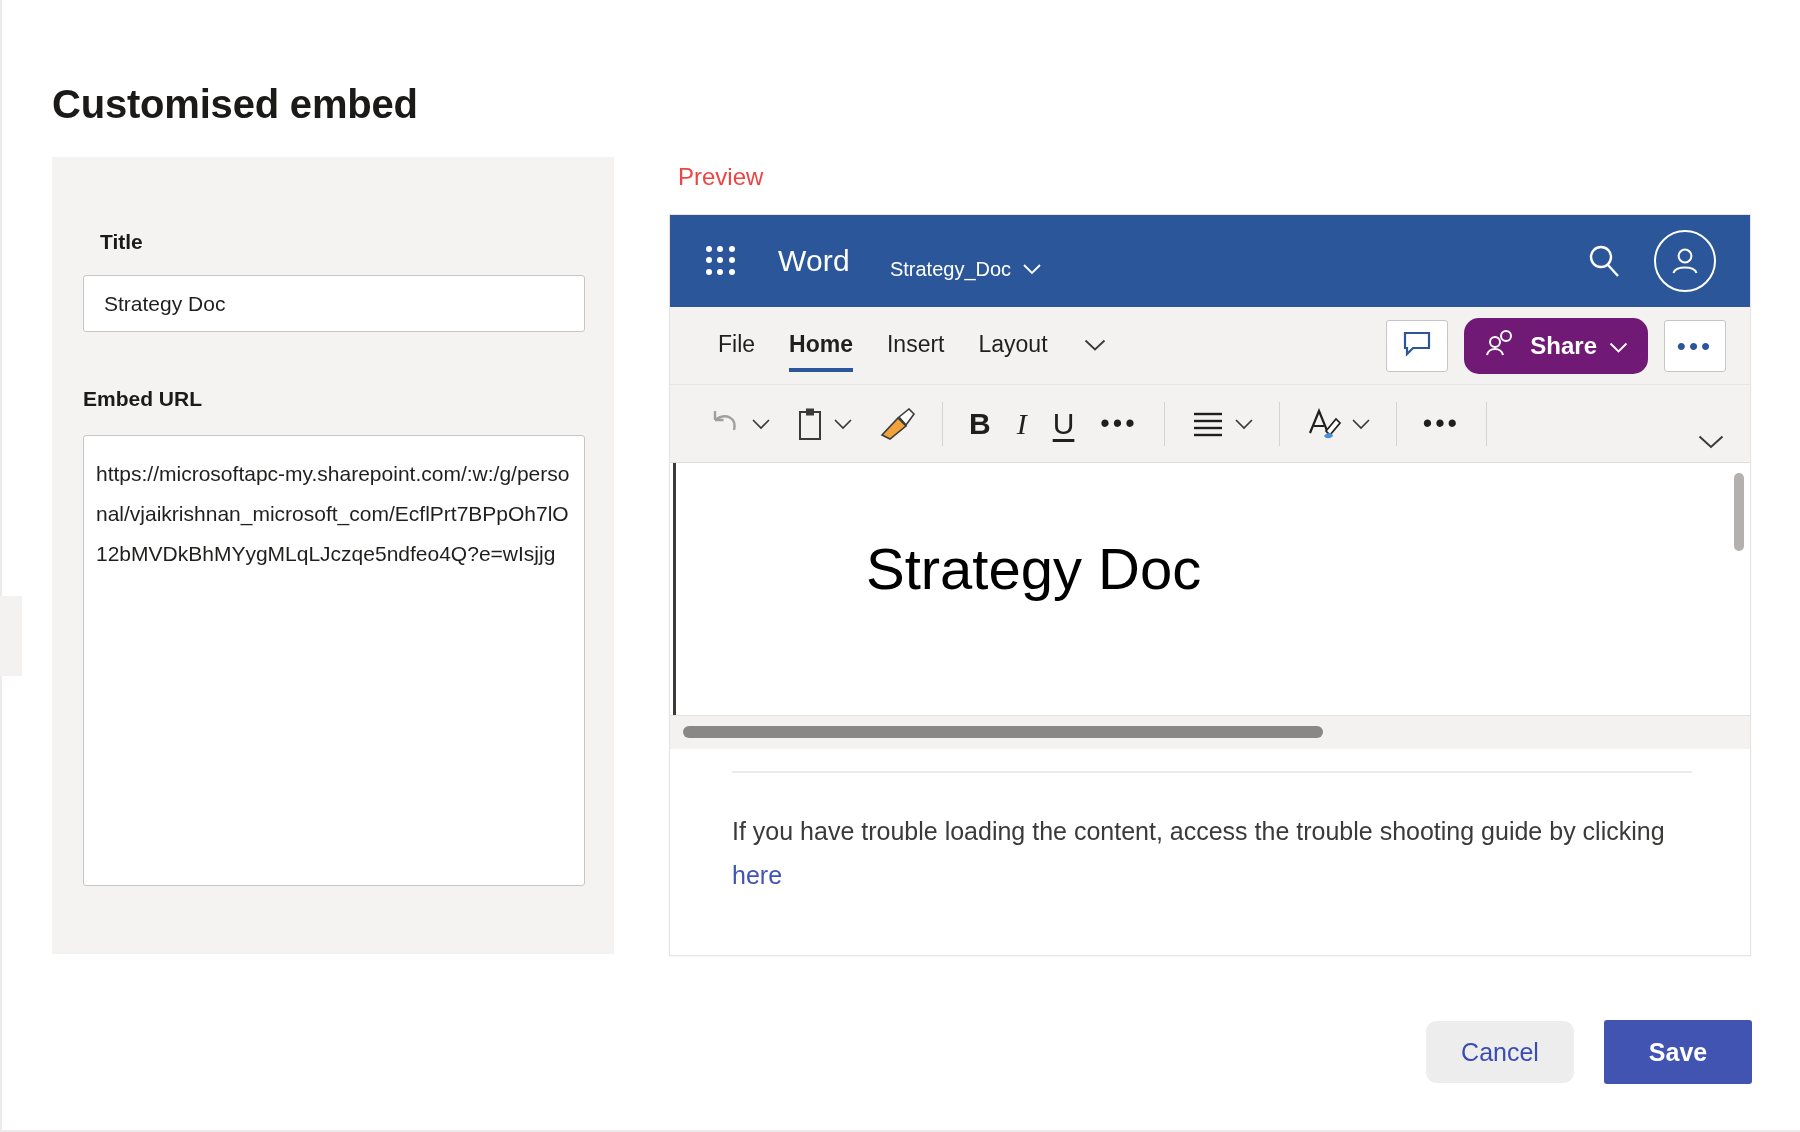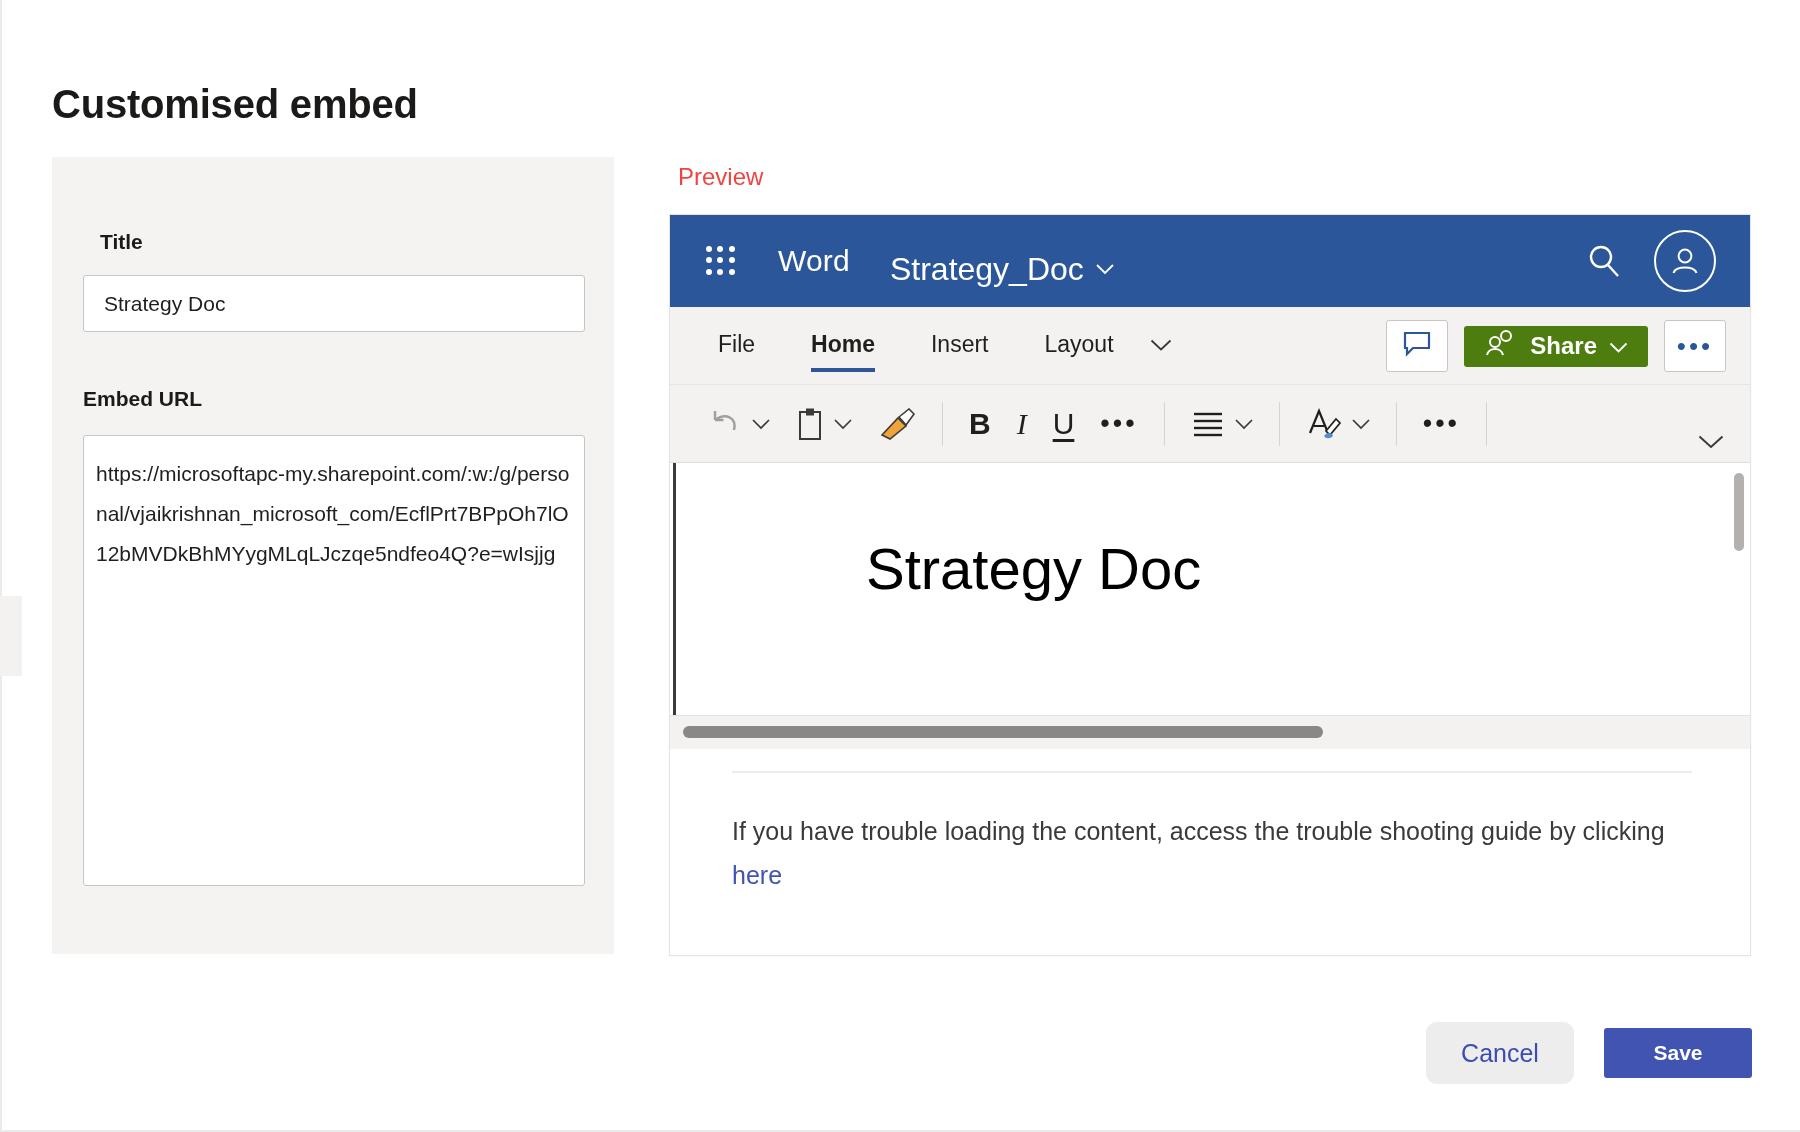--- a/index.html
+++ b/index.html
@@ -93,63 +93,63 @@
     display:grid; grid-template-columns:repeat(3,1fr); grid-template-rows:repeat(3,1fr);
     gap:4px;
   }
   .waffle i { background:#ffffff; border-radius:50%; width:6px; height:6px; }
   .word-brand {
     margin-left:42px;
     font-size:30px; font-weight:400; color:#ffffff; letter-spacing:0.2px;
   }
   .doc-name-wrap {
     margin-left:40px; display:flex; align-items:center; gap:12px;
-    font-size:32px; color:#ffffff;margin-top:17px;
+    font-size:20px; color:#ffffff;margin-top:17px;
   }
   .chev-white { font-size:17px; color:#ffffff; line-height:1; }
   .tb-right { position:absolute; right:34px; top:0; height:92px; display:flex; align-items:center; gap:30px; }
   .search-glyph svg { display:block; }
   .avatar-circle {
     width:62px; height:62px; border-radius:50%;
     border:2px solid #ffffff;
     display:flex; align-items:center; justify-content:center;
   }
 
   
   .ribbon-tabs {
     position:relative;
     height:78px;
     background:#f3f2f1;
     display:flex; align-items:center;
     border-bottom:1px solid #e8e6e4;
   }
   .rtab {
     font-size:23px; color:#201f1e;
-    margin-left:56px;
+    margin-left:34px;
     position:relative;
     padding-bottom:2px;
     cursor:default;
   }
   .rtab.first { margin-left:48px; }
   .rtab.active { font-weight:700; }
   .rtab.active::after {
     content:""; position:absolute; left:0; right:0; bottom:-12px;
     height:4px; background:#2b579a;
   }
   .rtab-chev { margin-left:36px; font-size:20px; color:#3b3a39; }
 
   .ribbon-right { position:absolute; right:24px; top:0; height:78px; display:flex; align-items:center; gap:16px; }
   .btn-comment {
     width:62px; height:52px; background:#ffffff;
     border:1px solid #c8c6c4; border-radius:3px;
     display:flex; align-items:center; justify-content:center;
   }
   .btn-share {
-    height:41px; padding:0 20px;
-    background:#4d7c0f; border-radius:3px;
+    height:56px; padding:0 20px;
+    background:#701a75; border-radius:15px;
     display:flex; align-items:center; gap:12px;
     color:#ffffff; font-size:24px; font-weight:700;
   }
   .btn-ellipsis {
     width:62px; height:52px; background:#ffffff;
     border:1px solid #c8c6c4; border-radius:3px;
     display:flex; align-items:center; justify-content:center;
     color:#2b579a; font-size:26px; letter-spacing:3px; line-height:0.4;
   }
 
@@ -228,23 +228,23 @@
   .footer-actions {
     position:absolute; right:48px; bottom:48px;
     display:flex; align-items:center; gap:30px;
   }
   .btn-cancel {
     width:148px; height:62px; background:#eeeded; border:none; border-radius:11px;
     font-family:"Liberation Sans", sans-serif;
     font-size:25px; color:#3a4db3;
   }
   .btn-save {
-    width:148px; height:50px; background:#4154b1; border:none; border-radius:3px;
+    width:148px; height:64px; background:#4154b1; border:none; border-radius:3px;
     font-family:"Liberation Sans", sans-serif;
-    font-size:21px; font-weight:700; color:#ffffff;
+    font-size:25px; font-weight:700; color:#ffffff;
   }
 </style>
 </head>
 <body>
 
 <div class="frame-left"></div>
 <div class="frame-bottom"></div>
 <div class="frame-stub"></div>
 
 <div class="dialog">

